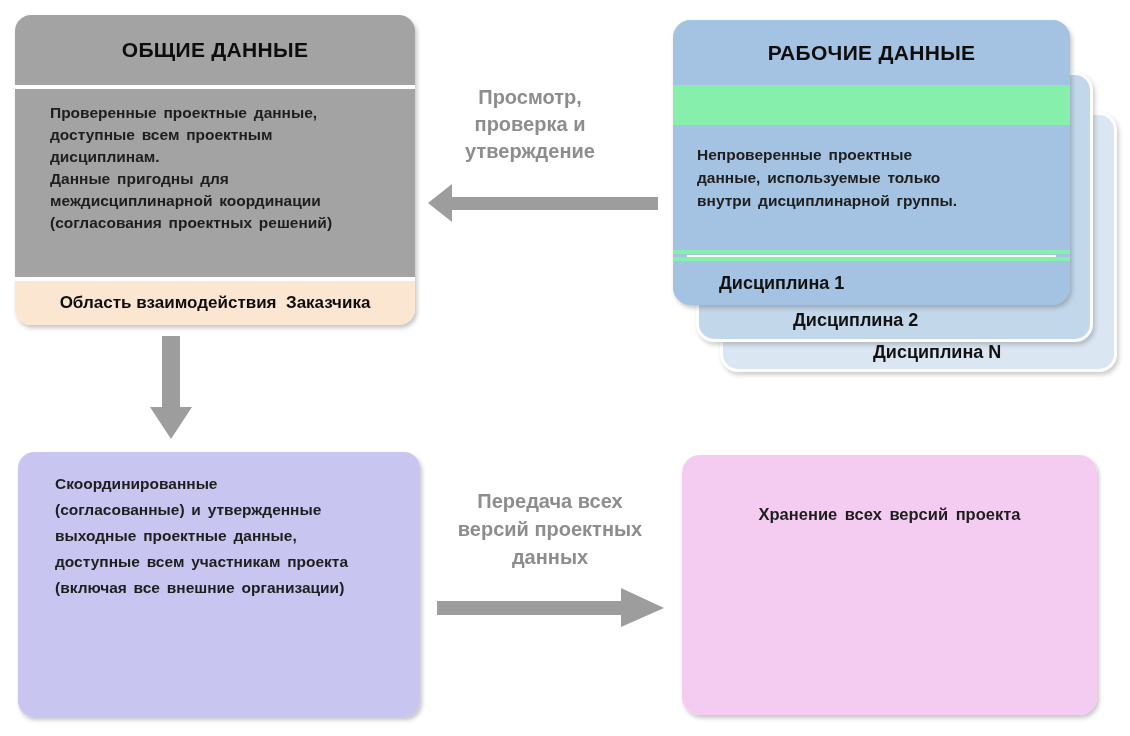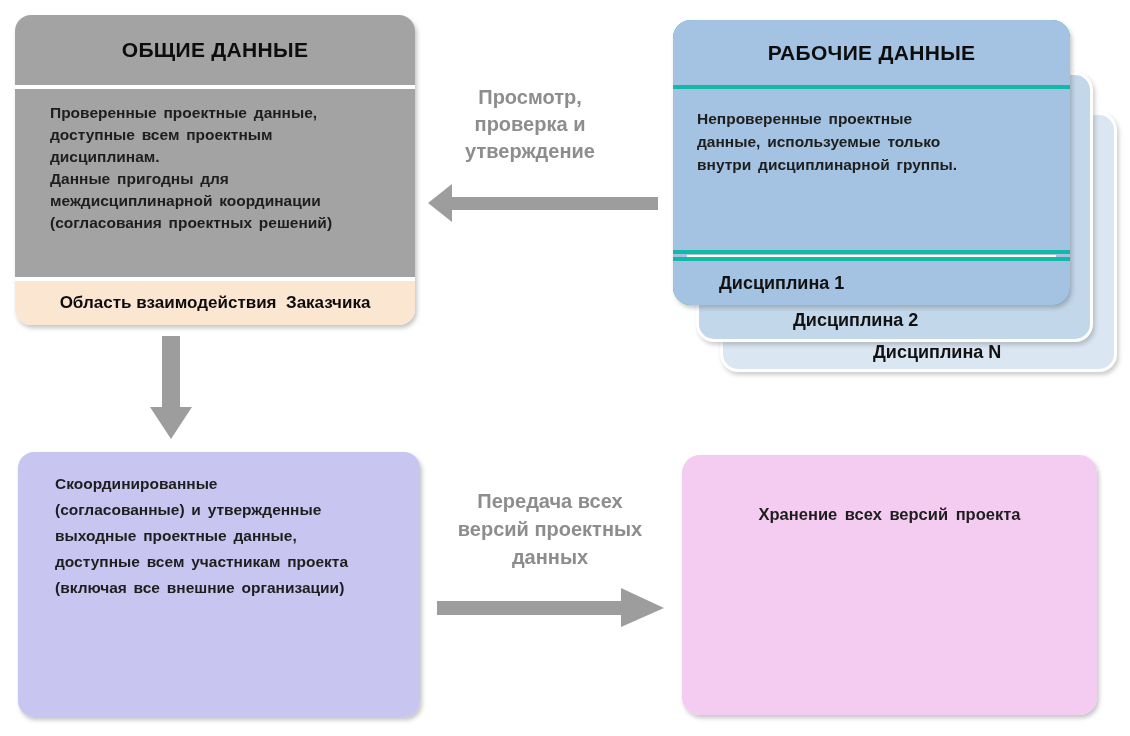--- a/index.html
+++ b/index.html
@@ -41,27 +41,27 @@
   }
   .card-n{left:720px;top:112px;width:397px;height:260px;background:#dbe6f3;z-index:1;}
   .card-2{left:696px;top:72px;width:397px;height:270px;background:#c3d7eb;z-index:2;}
   .card-label{
     position:absolute;font-weight:700;font-size:18px;color:#111;white-space:nowrap;
   }
   .card-2 .card-label{left:94px;bottom:8px;}
   .card-n .card-label{left:150px;bottom:6px;}
   .front-card{
     left:673px;top:20px;width:397px;height:285px;z-index:3;
-    background:#14b8a6;border-radius:18px;overflow:hidden;
+    background:#86efac;border-radius:18px;overflow:hidden;
     display:flex;flex-direction:column;gap:4px;
     box-shadow:2px 3px 4px rgba(90,90,90,.35);
   }
   .blue-bg{background:#a4c2e1;}
   .front-card .box-header{height:65px;}
-  .front-card .box-body{padding:18px 14px 0 24px;line-height:23px;}
+  .front-card .box-body{padding:18px 14px 0 24px;line-height:23px;margin-top:36px;}
   .fc-divider{height:3px;background:#a4c2e1;display:flex;align-items:center;}
   .fc-divider-line{flex:1;height:2px;background:#fdfdfd;margin:0 14px;}
   .fc-footer{
     height:44px;background:#a4c2e1;display:flex;align-items:center;
     padding-left:46px;font-weight:700;font-size:18px;color:#111;
   }
   
   .purple-box{left:18px;top:452px;width:402px;height:265px;border-radius:16px;}
   .purple-bg{background:#c9c5f1;}
   .purple-box .box-header{height:83px;}

